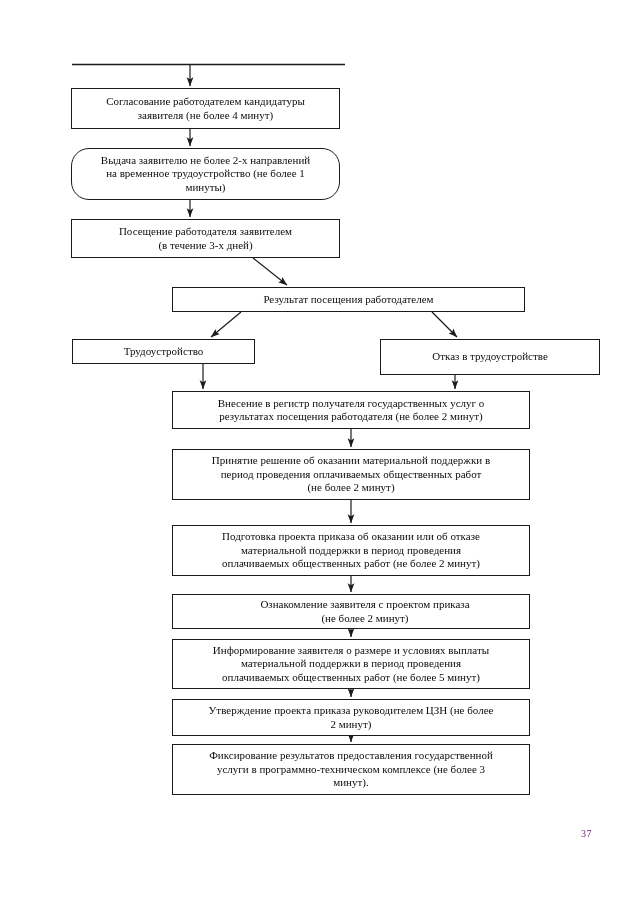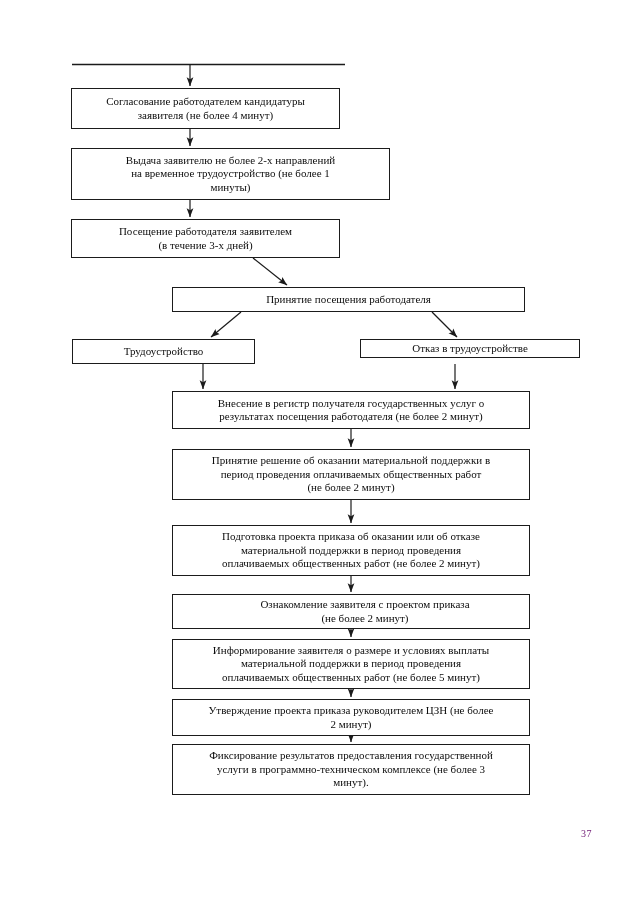--- a/index.html
+++ b/index.html
@@ -85,32 +85,32 @@
     <line x1="351" y1="629" x2="351" y2="637" stroke="#1b1b1b" stroke-width="1.2" marker-end="url(#arrow)"></line>
 
     <line x1="351" y1="689" x2="351" y2="697" stroke="#1b1b1b" stroke-width="1.2" marker-end="url(#arrow)"></line>
 
     <line x1="351" y1="736" x2="351" y2="742" stroke="#1b1b1b" stroke-width="1.2" marker-end="url(#arrow)"></line>
   </svg>
 
   <div class="node" style="left:71px; top:88px; width:269px; height:41px;">Согласование работодателем кандидатуры
 заявителя (не более 4 минут)</div>
 
-  <div class="node" style="left:71px; top:148px; width:319px; height:52px;">Выдача заявителю не более 2-х направлений
+  <div class="node" style="left:71px; top:148px; width:269px; height:52px;border-radius:18px;">Выдача заявителю не более 2-х направлений
 на временное трудоустройство (не более 1
 минуты)</div>
 
   <div class="node" style="left:71px; top:219px; width:269px; height:39px;">Посещение работодателя заявителем
 (в течение 3-х дней)</div>
 
-  <div class="node" style="left:172px; top:287px; width:353px; height:25px;">Принятие посещения работодателя</div>
+  <div class="node" style="left:172px; top:287px; width:353px; height:25px;">Результат посещения работодателем</div>
 
   <div class="node" style="left:72px; top:339px; width:183px; height:25px;">Трудоустройство</div>
 
-  <div class="node" style="left:360px; top:339px; width:220px; height:19px;text-align:right;">Отказ в трудоустройстве</div>
+  <div class="node" style="left:380px; top:339px; width:220px; height:36px;text-align:right;">Отказ в трудоустройстве</div>
 
   <div class="node" style="left:172px; top:391px; width:358px; height:38px;">Внесение в регистр получателя государственных услуг о
 результатах посещения работодателя (не более 2 минут)</div>
 
   <div class="node" style="left:172px; top:449px; width:358px; height:51px;">Принятие решение об оказании материальной поддержки в
 период проведения оплачиваемых общественных работ
 (не более 2 минут)</div>
 
   <div class="node" style="left:172px; top:525px; width:358px; height:51px;">Подготовка проекта приказа об оказании или об отказе
 материальной поддержки в период проведения

